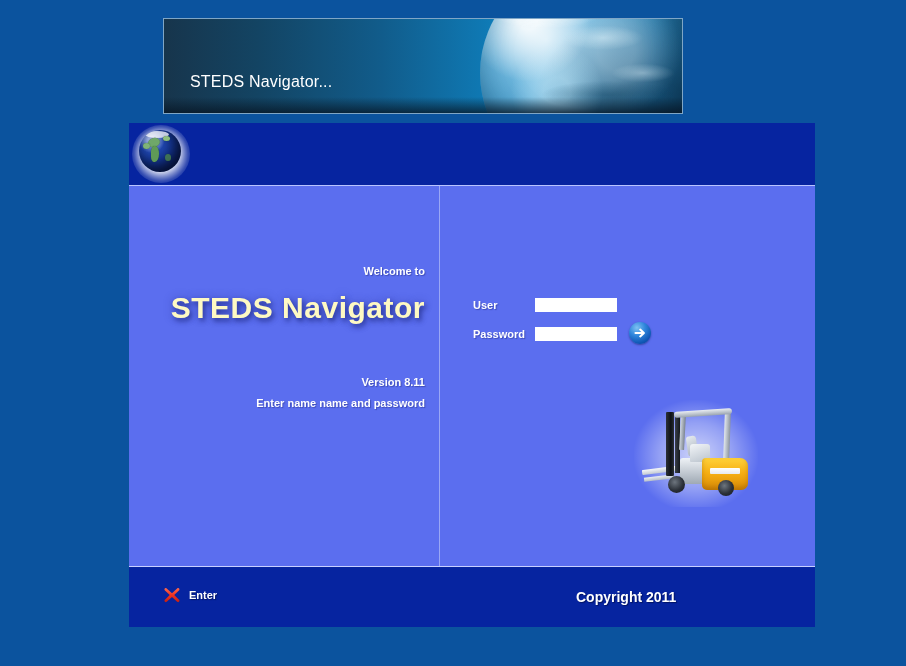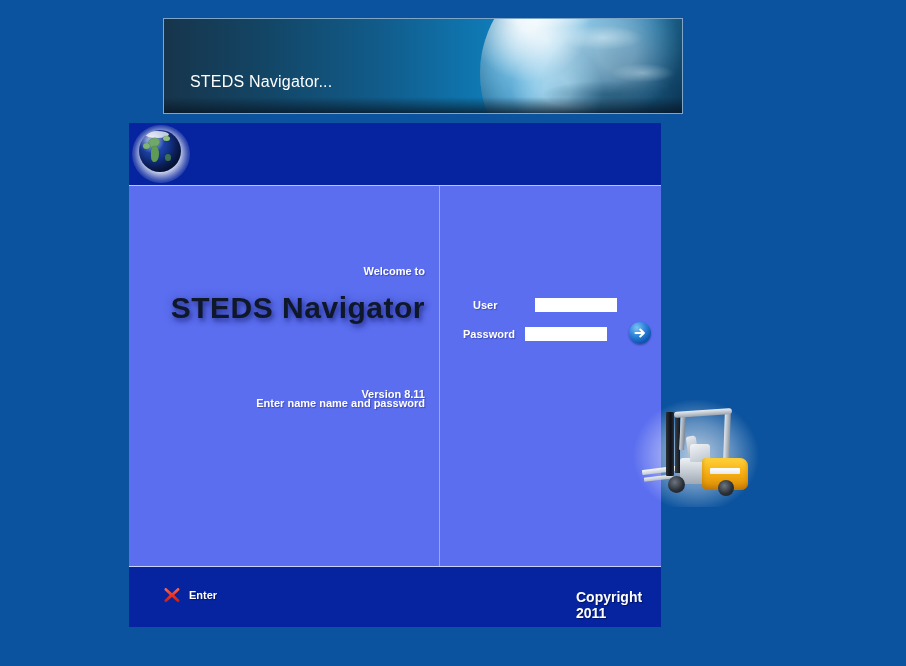--- a/index.html
+++ b/index.html
@@ -77,21 +77,21 @@
     font-size: 16px;
     letter-spacing: .2px;
     white-space: nowrap;
   }
 
   
   #login-dialog {
     position: absolute;
     left: 129px;
     top: 123px;
-    width: 532px;
+    width: 686px;
     height: 502px;
     background: #5b6eef;
   }
 
   
   #dialog-titlebar {
     position: relative;
     height: 62px;
     background: #0624a0;
     border-bottom: 1px solid #b9c4ff;
@@ -166,39 +166,38 @@
     color: #ffffff;
     font-size: 11px;
     font-weight: bold;
     text-align: right;
     text-shadow: 1px 1px 1px rgba(40,50,140,.55);
   }
   #product-title {
     position: absolute;
     right: 14px;
     top: 105px;
-    color: #0f172a;
+    color: #fef9c3;
     font-size: 30px;
     font-weight: bold;
     letter-spacing: .5px;
     text-align: right;
     white-space: nowrap;
     text-shadow: 2px 3px 5px rgba(30,40,130,.75), 0 0 10px rgba(40,50,150,.45);
     margin-left: 36px;
   }
   #version-label {
     position: absolute;
     right: 14px;
     top: 190px;
     color: #ffffff;
     font-size: 11px;
     font-weight: bold;
     text-align: right;
     text-shadow: 1px 1px 1px rgba(40,50,140,.55);
-    margin-top: 12px;
   }
   #hint-label {
     position: absolute;
     right: 14px;
     top: 211px;
     color: #ffffff;
     font-size: 11px;
     font-weight: bold;
     text-align: right;
     text-shadow: 1px 1px 1px rgba(40,50,140,.55);
@@ -209,21 +208,21 @@
     left: 311px; top: 0;
     width: 310px; height: 380px;
   }
   .form-row {
     position: absolute;
     display: flex;
     align-items: center;
     height: 16px;
   }
   #user-row     { left: 13px; top: 111px; }
-  #password-row { left: 3px; top: 140px; }
+  #password-row { left: 13px; top: 140px; }
   .field-label {
     color: #ffffff;
     font-size: 11px;
     font-weight: bold;
     text-shadow: 1px 1px 1px rgba(40,50,140,.55);
     width: 62px;
     flex: 0 0 62px;
     padding-left: 20px;
   }
   .text-input {

